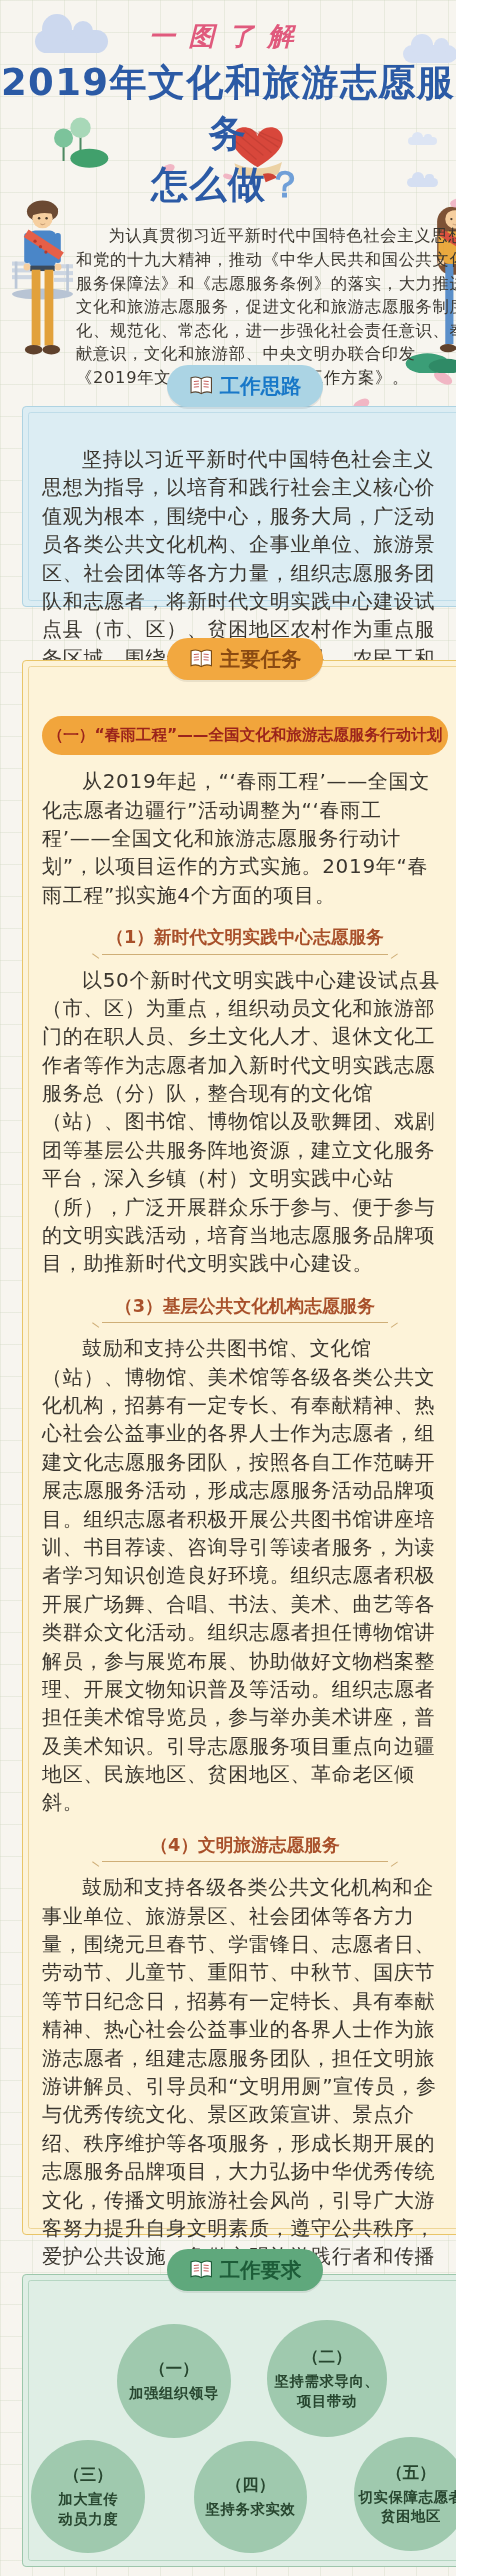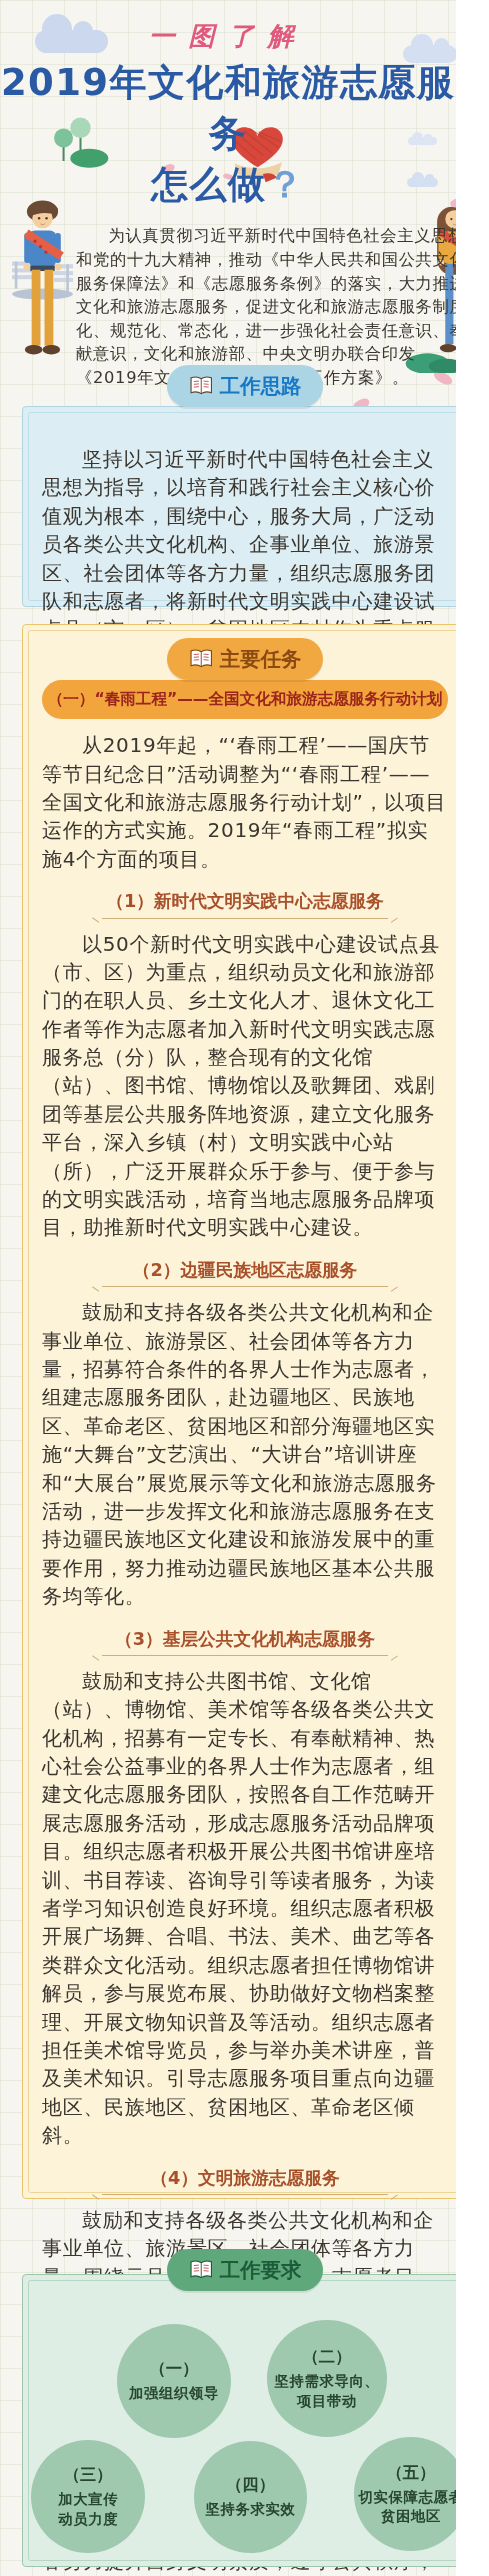--- a/index.html
+++ b/index.html
@@ -44,21 +44,21 @@
     font-size:20.4px;font-weight:bold;z-index:3;box-shadow:0 2px 0 rgba(0,0,0,.08);}
   .tab svg{width:24.5px;height:20.4px;flex:0 0 auto;}
   .tab-silu{background:#abd4e4;color:#1878c8;top:365px;}
   .tab-renwu{background:#f2a840;color:#8a4a12;top:638px;}
   .tab-yaoqiu{background:#5fa87c;color:#1d5c38;top:2249px;align-items:center;}
   
   .panel{position:absolute;left:22px;width:446px;border-radius:4.1px;box-sizing:border-box;z-index:2;}
   .panel::before{content:"";position:absolute;inset:5.4px;border-radius:2.7px;pointer-events:none;border:0.7px solid;}
   .panel-silu{top:406px;height:201px;background:#dcedf3;border:1.4px solid #aed3e2;}
   .panel-silu::before{border-color:#bfdde9;}
-  .panel-renwu{top:624px;height:1575px;background:#fdf3d9;border:1.4px solid #e9c568;}
+  .panel-renwu{top:660px;height:1575px;background:#fdf3d9;border:1.4px solid #e9c568;}
   .panel-renwu::before{border-color:#eed597;}
   .panel-yaoqiu{top:2274px;height:293px;background:#dfeee5;border:1.4px solid #9cc7ab;}
   .panel-yaoqiu::before{border-color:#b5d6c2;}
   .panel-content{position:relative;padding:0 19px;}
   p.body{font-size:20px;line-height:1.42;letter-spacing:0.7px;color:#3a362f;
     text-indent:2em;margin:0 0 9.5px 0;}
   .panel-silu p.body{margin-top:38px;}
   .panel-renwu .panel-content{padding-top:50px;}
   
   .task-pill{margin:5.4px auto 12.2px auto;background:#f1a53c;color:#9b241c;border-radius:27px;
@@ -224,33 +224,28 @@
           <line x1="15.5" y1="11.5" x2="21" y2="12"></line>
       </g>
     </svg>
     <span>主要任务</span>
   </div>
   <div class="panel panel-renwu">
     <div class="panel-content">
 
       <div class="task">
         <div class="task-pill">（一）“春雨工程”——全国文化和旅游志愿服务行动计划</div>
-        <p class="body">从2019年起，“‘春雨工程’——国庆节等节日纪念日”活动调整为“‘春雨工程’——全国文化和旅游志愿服务行动计划”，以项目运作的方式实施。2019年“春雨工程”拟实施4个方面的项目。</p>
+        <p class="body">从2019年起，“‘春雨工程’——全国文化志愿者边疆行”活动调整为“‘春雨工程’——全国文化和旅游志愿服务行动计划”，以项目运作的方式实施。2019年“春雨工程”拟实施4个方面的项目。</p>
 
         <div>
           <div class="sub-title">（1）新时代文明实践中心志愿服务</div>
           <div class="divider"></div>
           <p class="body">以50个新时代文明实践中心建设试点县（市、区）为重点，组织动员文化和旅游部门的在职人员、乡土文化人才、退休文化工作者等作为志愿者加入新时代文明实践志愿服务总（分）队，整合现有的文化馆（站）、图书馆、博物馆以及歌舞团、戏剧团等基层公共服务阵地资源，建立文化服务平台，深入乡镇（村）文明实践中心站（所），广泛开展群众乐于参与、便于参与的文明实践活动，培育当地志愿服务品牌项目，助推新时代文明实践中心建设。</p>
         </div>
 
-        <div>
-          <div class="sub-title">（2）边疆民族地区志愿服务</div>
-          <div class="divider"></div>
-          <p class="body">鼓励和支持各级各类公共文化机构和企事业单位、旅游景区、社会团体等各方力量，招募符合条件的各界人士作为志愿者，组建志愿服务团队，赴边疆地区、民族地区、革命老区、贫困地区和部分海疆地区实施“大舞台”文艺演出、“大讲台”培训讲座和“大展台”展览展示等文化和旅游志愿服务活动，进一步发挥文化和旅游志愿服务在支持边疆民族地区文化建设和旅游发展中的重要作用，努力推动边疆民族地区基本公共服务均等化。</p>
-        </div>
 
         <div>
           <div class="sub-title">（3）基层公共文化机构志愿服务</div>
           <div class="divider"></div>
           <p class="body">鼓励和支持公共图书馆、文化馆（站）、博物馆、美术馆等各级各类公共文化机构，招募有一定专长、有奉献精神、热心社会公益事业的各界人士作为志愿者，组建文化志愿服务团队，按照各自工作范畴开展志愿服务活动，形成志愿服务活动品牌项目。组织志愿者积极开展公共图书馆讲座培训、书目荐读、咨询导引等读者服务，为读者学习知识创造良好环境。组织志愿者积极开展广场舞、合唱、书法、美术、曲艺等各类群众文化活动。组织志愿者担任博物馆讲解员，参与展览布展、协助做好文物档案整理、开展文物知识普及等活动。组织志愿者担任美术馆导览员，参与举办美术讲座，普及美术知识。引导志愿服务项目重点向边疆地区、民族地区、贫困地区、革命老区倾斜。</p>
         </div>
 
         <div>
           <div class="sub-title">（4）文明旅游志愿服务</div>
           <div class="divider"></div>

